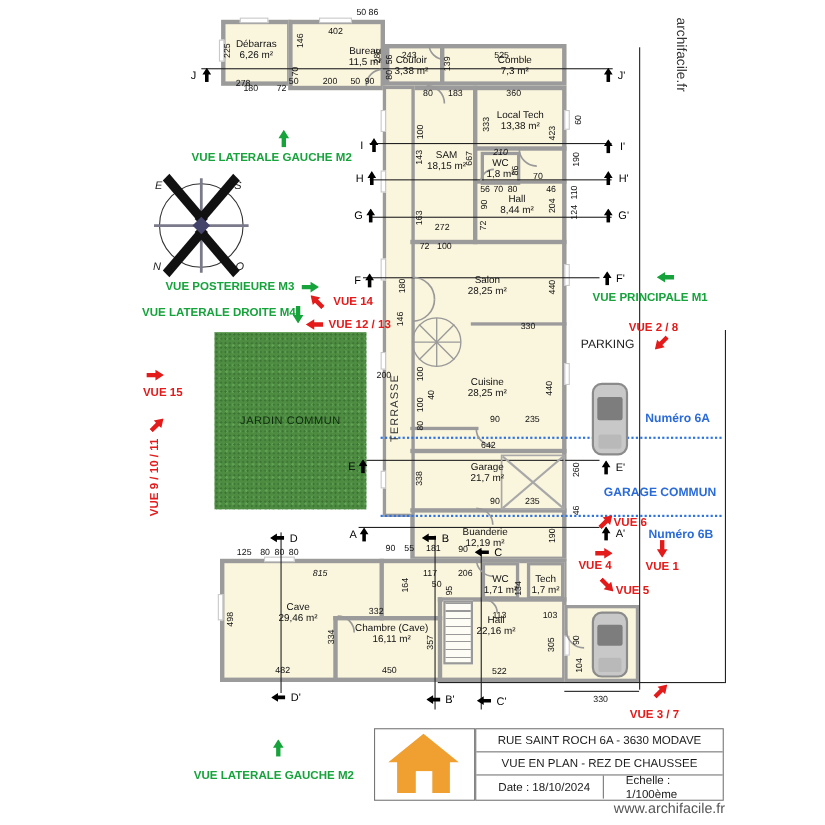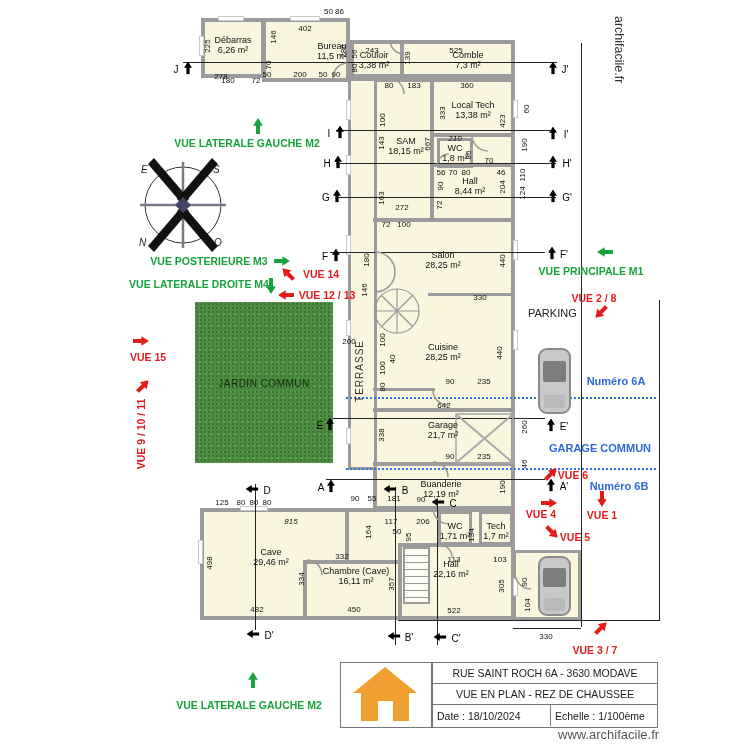--- a/index.html
+++ b/index.html
@@ -23,21 +23,21 @@
   .green{color:#17a33c;} .red{color:#e31b1b;}
   .blue-label{position:absolute;transform:translate(-50%,-50%);font-size:11px;font-weight:bold;color:#2b6bd8;white-space:nowrap;}
   .car{position:absolute;background:#c8c8c8;border:2px solid #8b8b8b;border-radius:9px;box-sizing:border-box;}
   .car .ws{position:absolute;left:3px;right:3px;height:34%;top:18%;background:#7d7d7d;border-radius:2px;}
   .car .rw{position:absolute;left:4px;right:4px;height:22%;bottom:6%;background:#b9b9b9;border-radius:2px;}
   .stairs{position:absolute;background-color:#fdfdf6;border:2px solid #999;box-sizing:border-box;
           background-image:repeating-linear-gradient(to bottom,#999 0,#999 1px,transparent 1px,transparent 7px);}
   #titleblock{position:absolute;left:432px;top:662px;width:226px;height:66px;border:1.5px solid #777;box-sizing:border-box;font-size:10.5px;}
   #titleblock .row{height:21px;border-bottom:1.5px solid #777;display:flex;align-items:center;justify-content:center;box-sizing:border-box;}
   #titleblock .row:last-child{border-bottom:none;}
-  #titleblock .cell{height:100%;display:flex;align-items:center;padding-left:4px;box-sizing:border-box;}
+  #titleblock .cell{height:100%;display:flex;align-items:center;padding-left:20px;box-sizing:border-box;}
   #housebox{position:absolute;left:340px;top:662px;width:92px;height:66px;border:1.5px solid #777;box-sizing:border-box;}
   .wm-v{position:absolute;left:612px;top:16px;writing-mode:vertical-rl;font-size:12.5px;color:#333;}
   .wm-b{position:absolute;left:558px;top:727px;font-size:13px;color:#555;}
   .jardin{position:absolute;left:195px;top:302px;width:138px;height:161px;background-color:#4e8c42;
           background-image:radial-gradient(#3c7433 1px,transparent 1px),radial-gradient(#61a455 1px,transparent 1.4px);
           background-size:4px 4px,6px 6px;background-position:0 0,2px 3px;}
   .jardin span{position:absolute;left:50%;top:50%;transform:translate(-50%,-50%);font-size:10px;color:#0d2b0d;white-space:nowrap;letter-spacing:.5px;}
   .terr-label{position:absolute;left:354px;top:340px;writing-mode:vertical-rl;transform:rotate(180deg);font-size:10px;color:#333;letter-spacing:1px;}
   .parking{position:absolute;left:528px;top:307px;font-size:11px;color:#222;}
   svg.overlay{position:absolute;left:0;top:0;pointer-events:none;}

